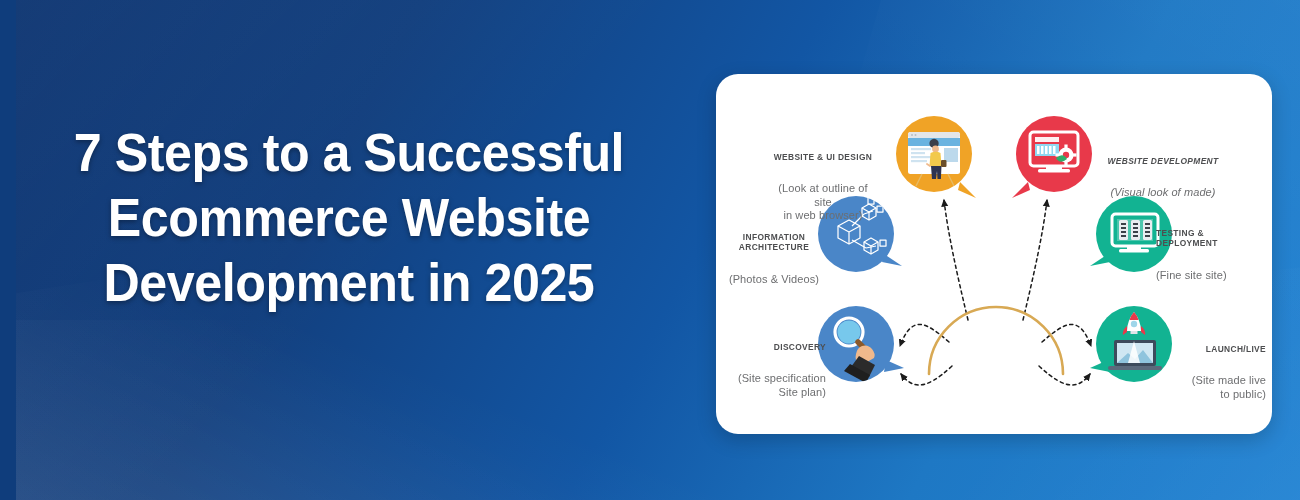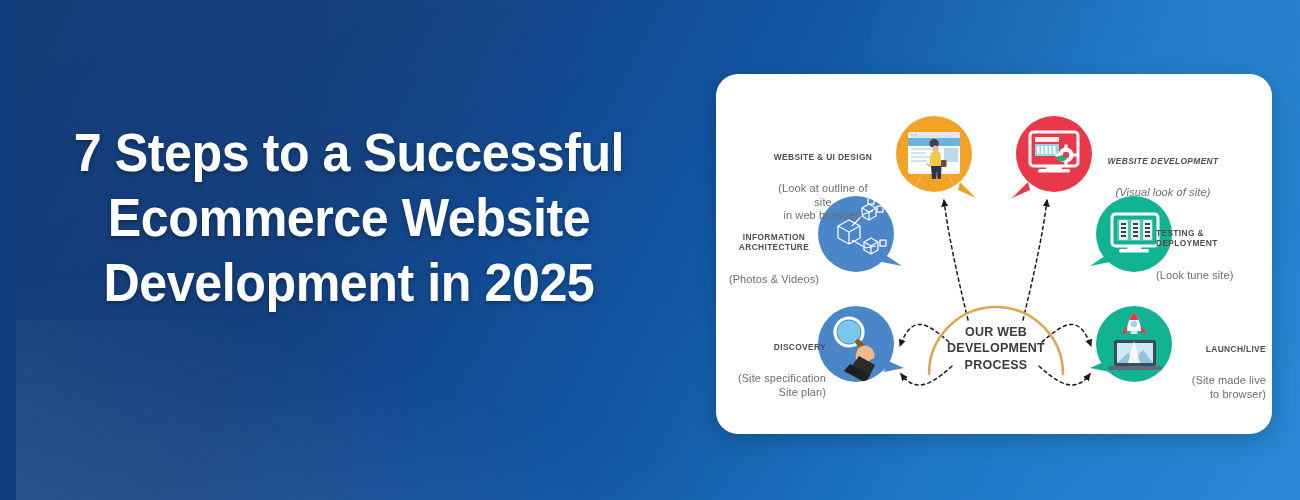--- a/index.html
+++ b/index.html
@@ -332,34 +332,31 @@
       </div>
 
       <div class="node-label lbl-discovery">
         <span class="node-title">DISCOVERY</span>
         <span class="node-sub">(Site specification
 Site plan)</span>
       </div>
 
       <div class="node-label lbl-webdev">
         <span class="node-title">WEBSITE DEVELOPMENT</span>
-        <span class="node-sub">(Visual look of site)</span>
+        <span class="node-sub">(Visual look of made)</span>
       </div>
 
       <div class="node-label lbl-testing">
         <span class="node-title">TESTING &amp;
 DEPLOYMENT</span>
-        <span class="node-sub">(Look tune site)</span>
+        <span class="node-sub">(Fine site site)</span>
       </div>
 
       <div class="node-label lbl-launch">
         <span class="node-title">LAUNCH/LIVE</span>
         <span class="node-sub">(Site made live
-to browser)</span>
-      </div>
-
-      <div id="center-text">OUR WEB
-DEVELOPMENT
-PROCESS</div>
+to public)</span>
+      </div>
+
 
     </div>
   </div>
 </div>
 
 </body></html>

